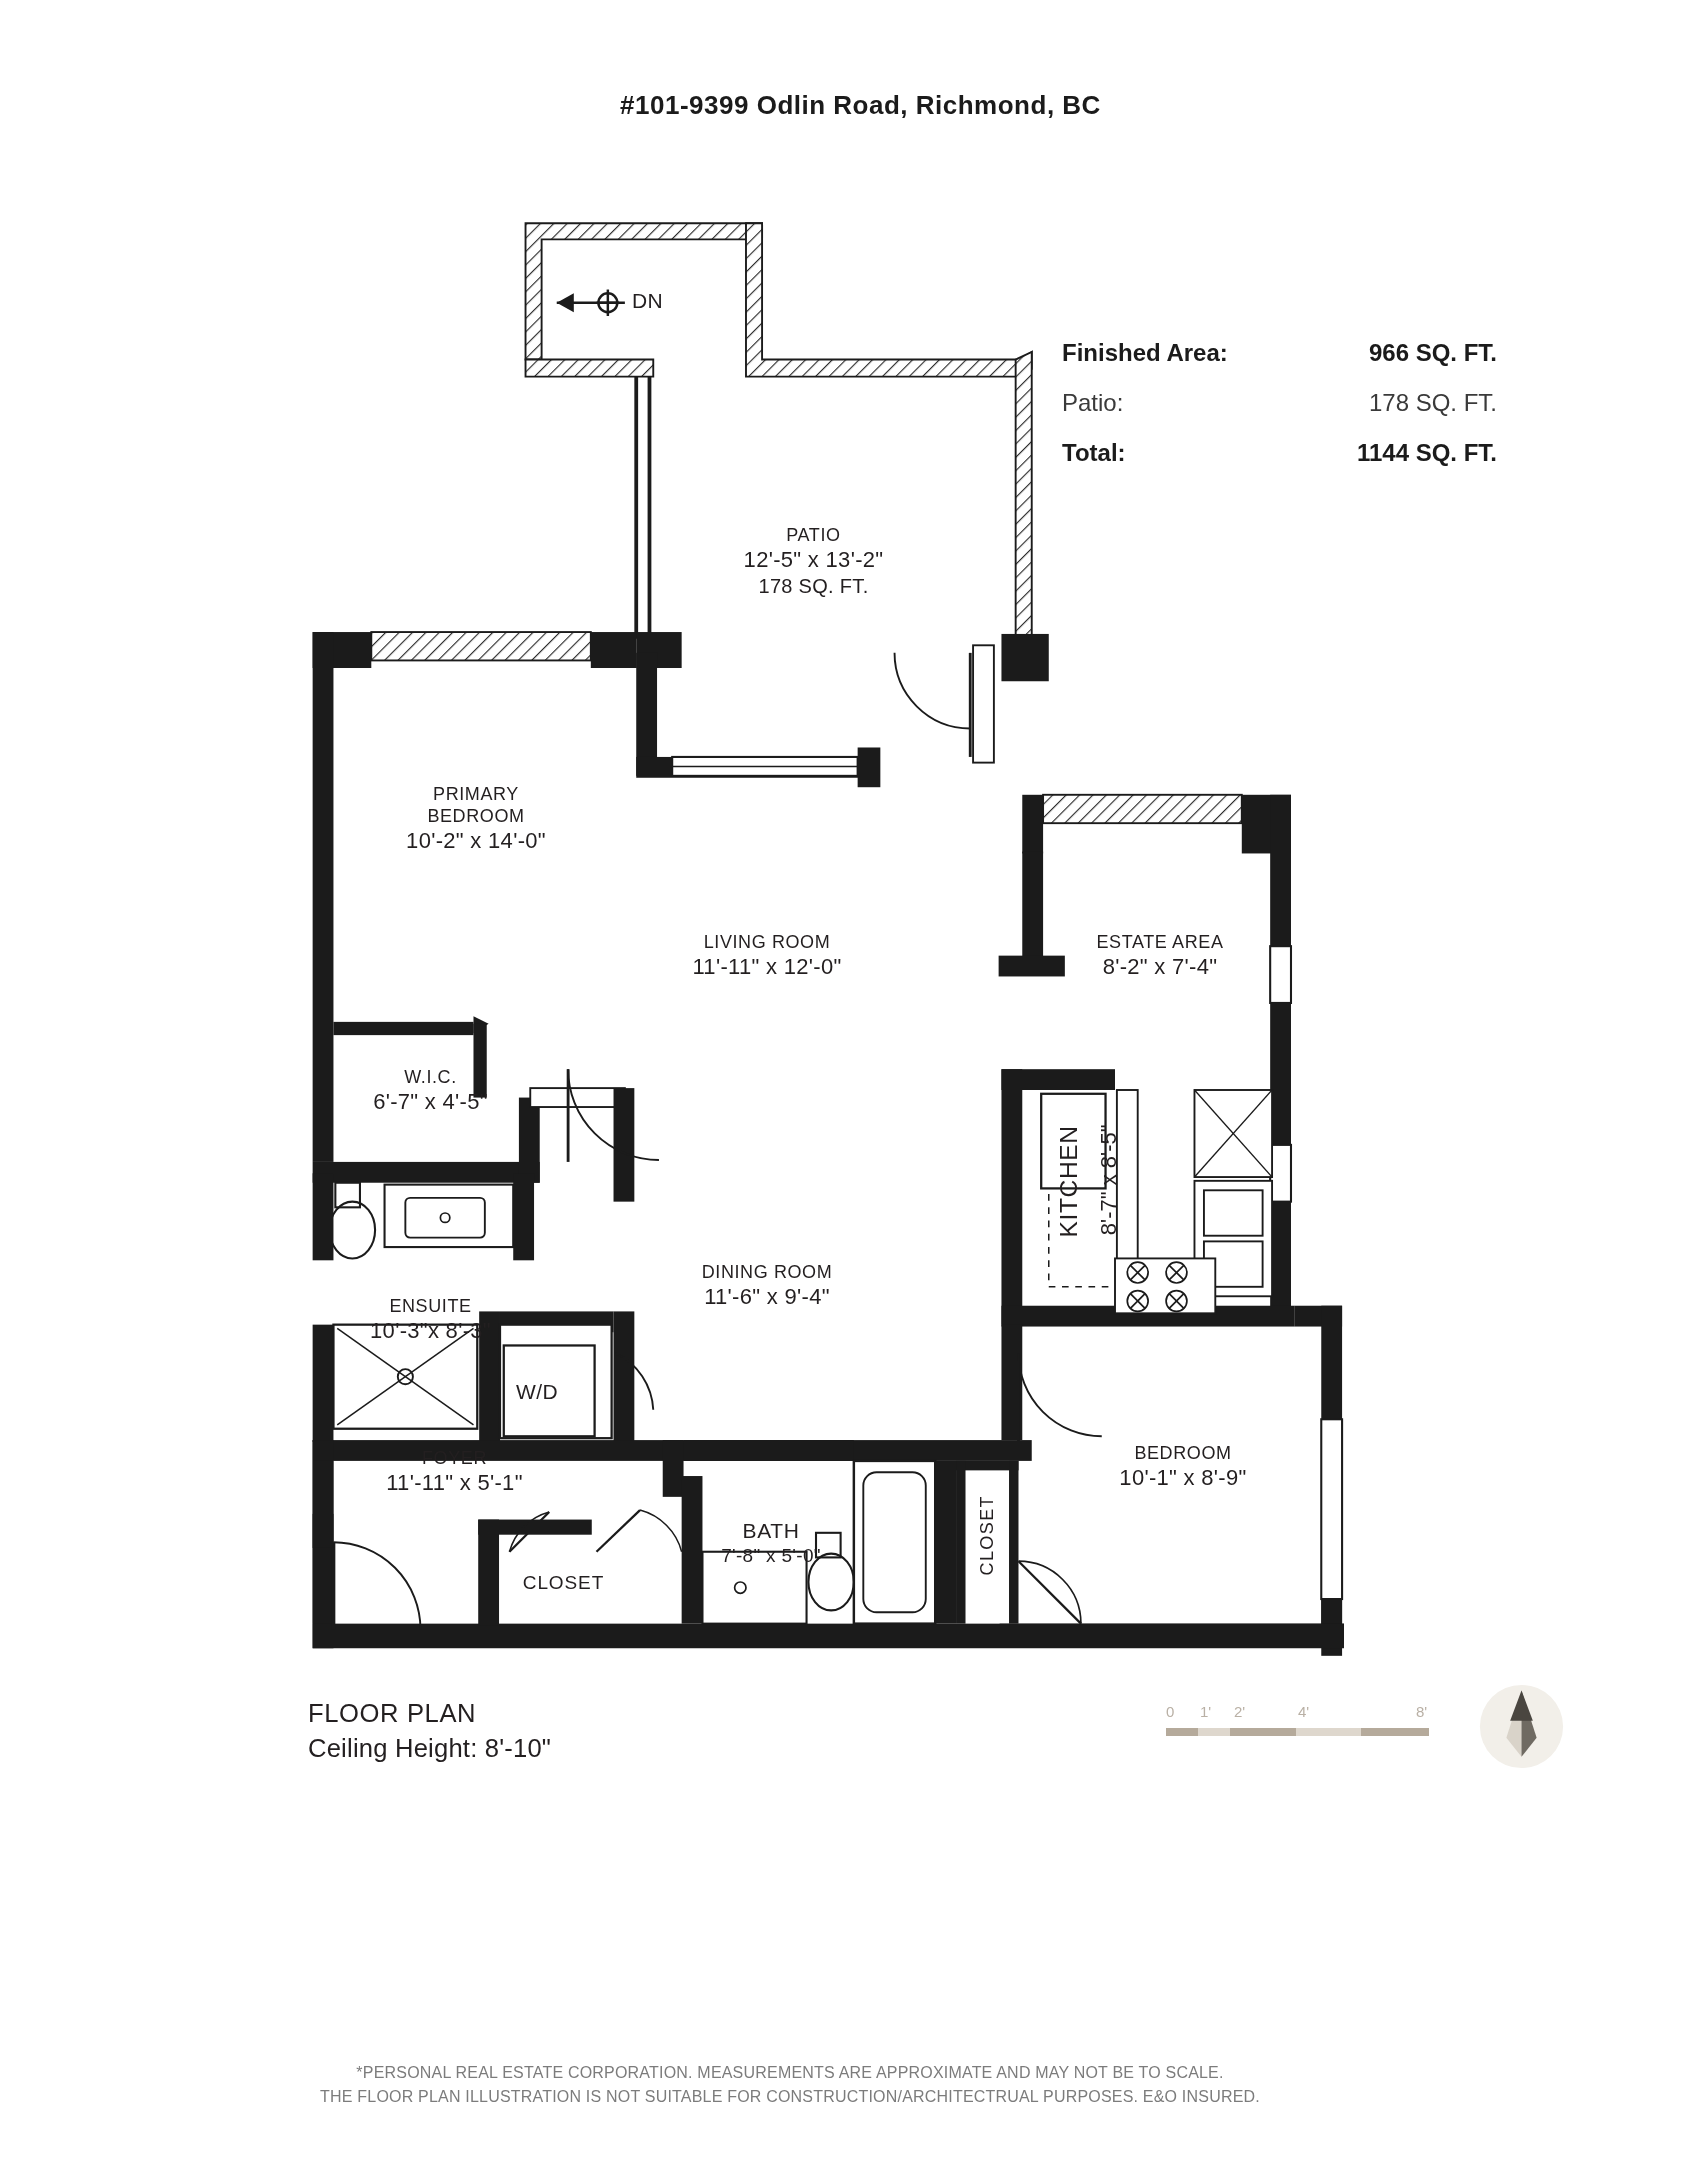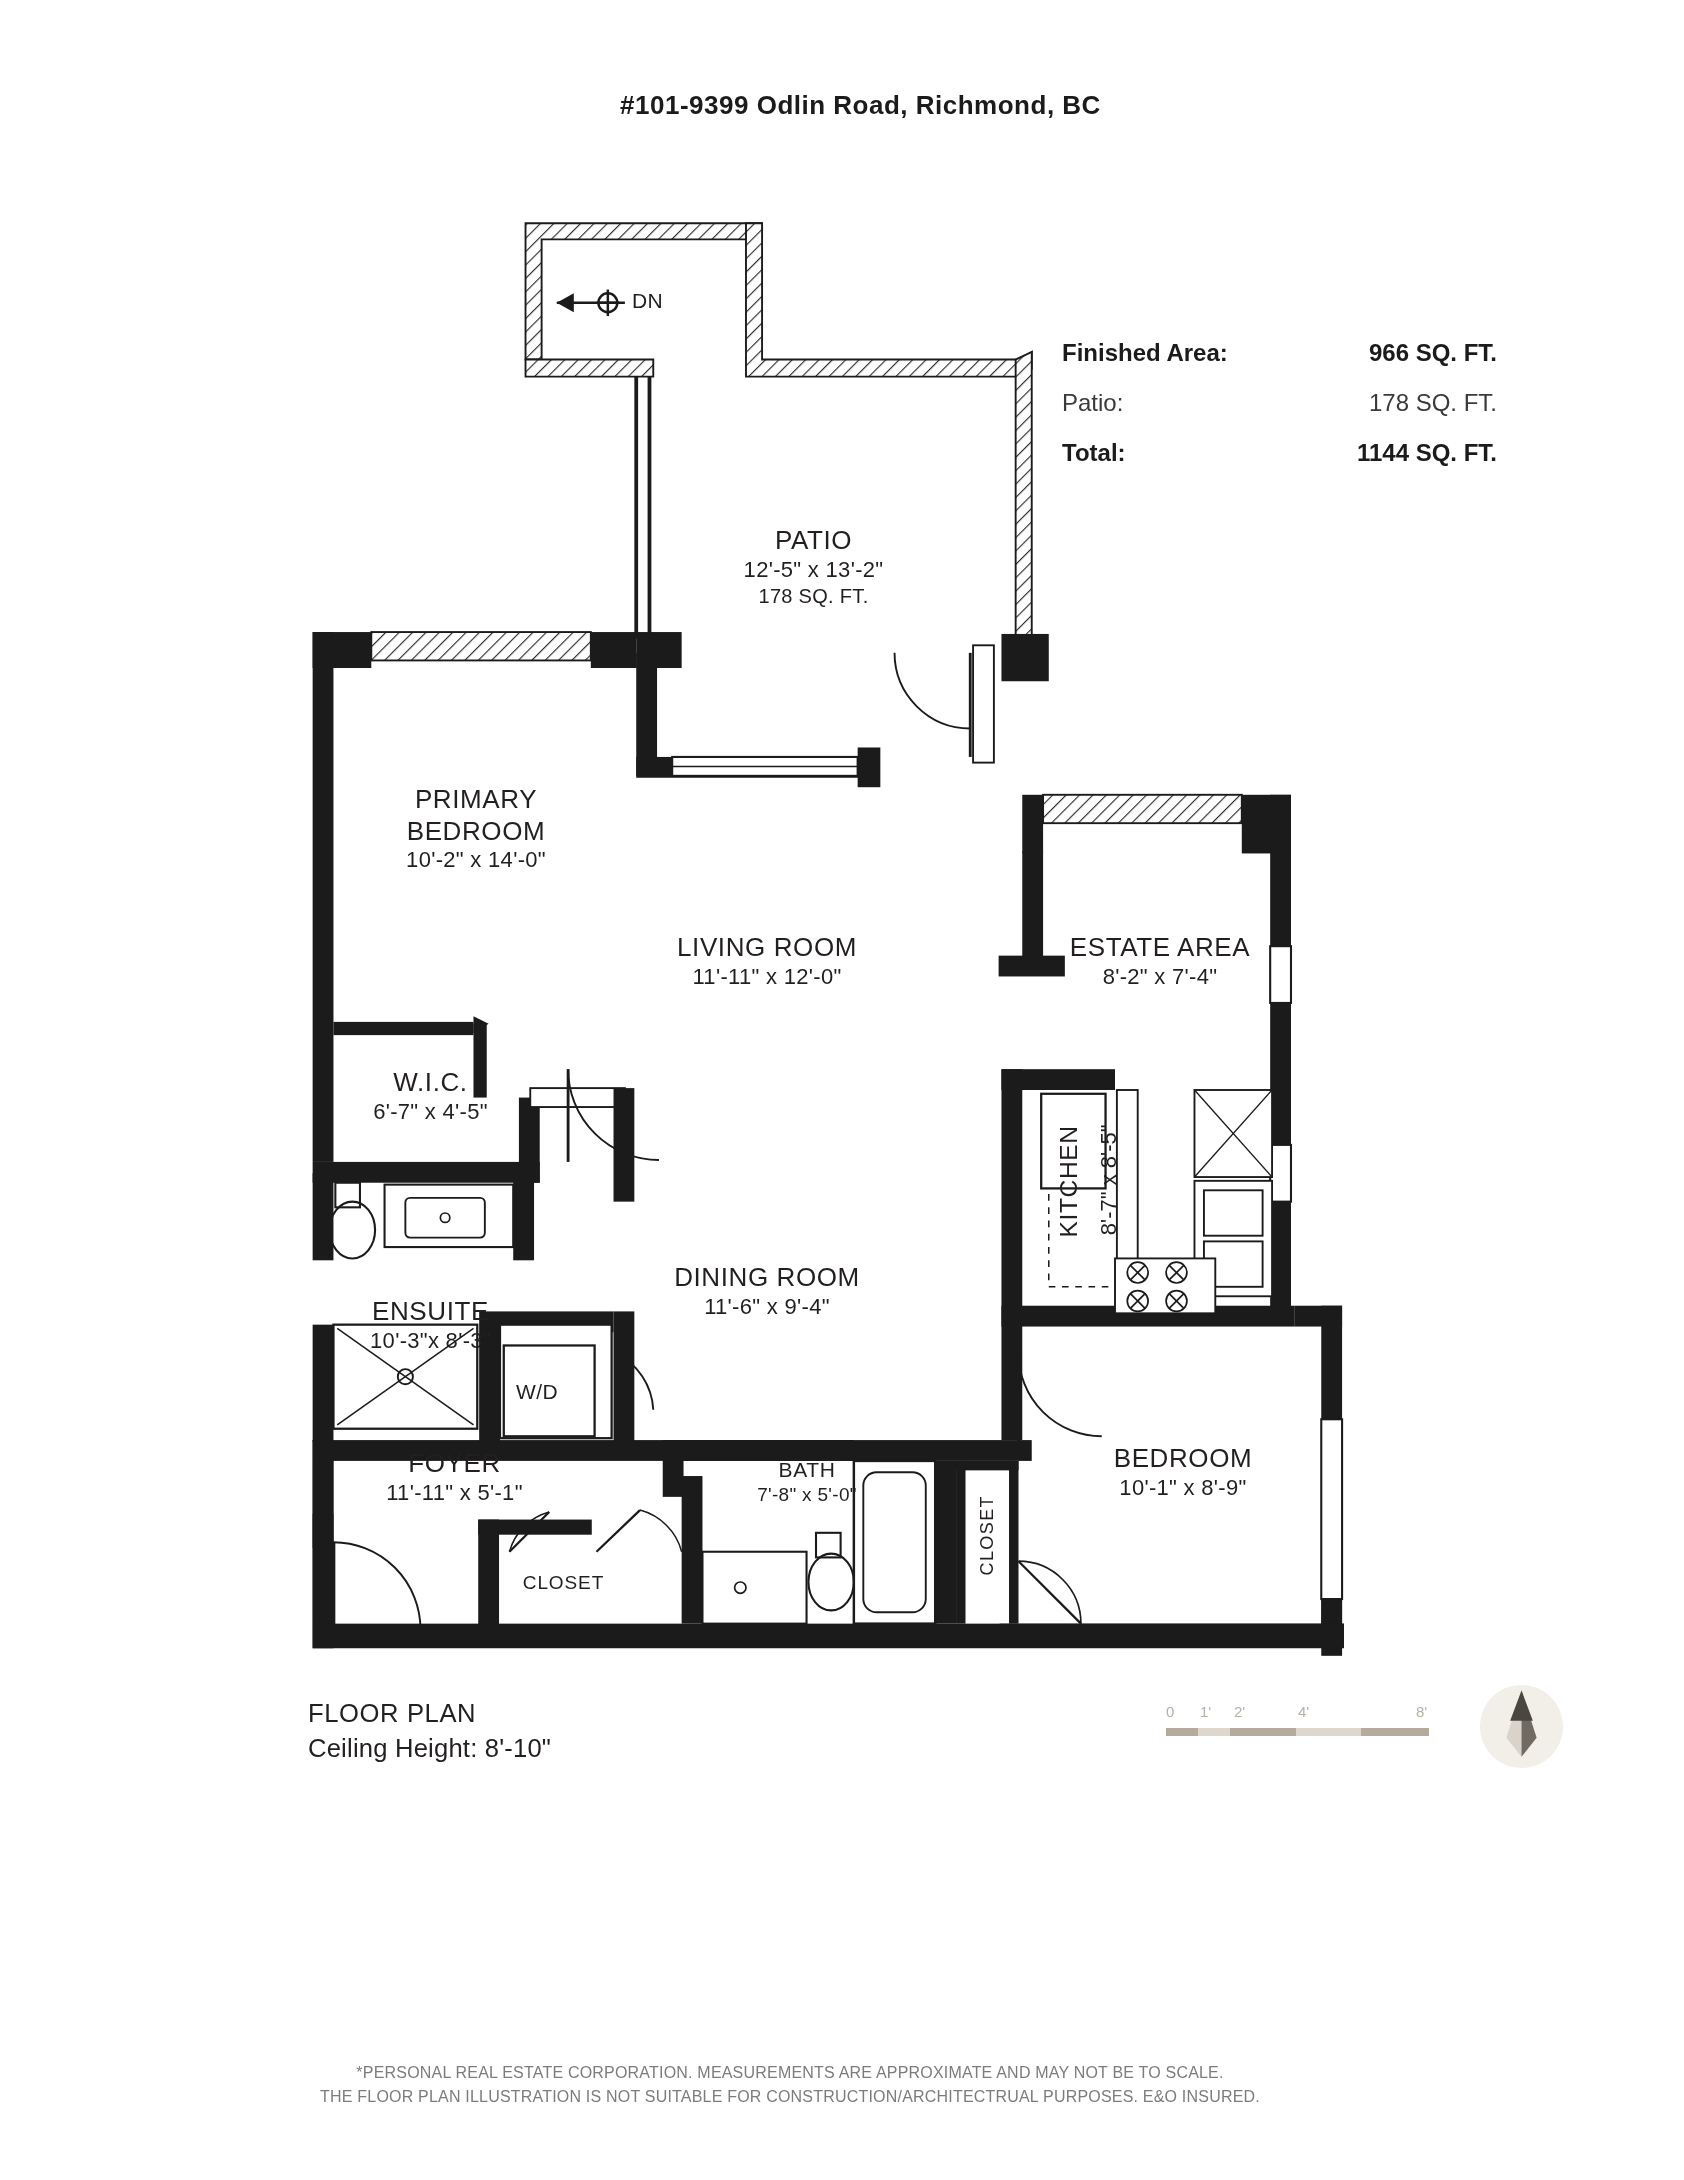--- a/index.html
+++ b/index.html
@@ -67,21 +67,21 @@
 
   
   .room-label {
     position: absolute;
     text-align: center;
     line-height: 1.22;
     color: #231f20;
     white-space: nowrap;
   }
   .room-label .name {
-    font-size: 26px;
+    font-size: 18px;
     letter-spacing: 0.6px;
   }
   .room-label .dim {
     font-size: 22px;
     letter-spacing: 0.3px;
   }
   .room-label .sqft {
     font-size: 20px;
     letter-spacing: 0.3px;
   }
@@ -405,21 +405,21 @@
     <div class="dim">11'-6" x 9'-4"</div>
   </div>
 
   <div class="plain-label" style="left:516px; top:1380px;">W/D</div>
 
   <div class="room-label" style="left:322px; top:1448px; width:265px;">
     <div class="name">FOYER</div>
     <div class="dim">11'-11"  x 5'-1"</div>
   </div>
 
-  <div class="room-label small" style="left:662px; top:1457px; width:218px;margin-left:36px;">
+  <div class="room-label small" style="left:662px; top:1518px; width:218px;">
     <div class="name">BATH</div>
     <div class="dim">7'-8" x 5'-0"</div>
   </div>
 
   <div class="room-label" style="left:1041px; top:1443px; width:284px;">
     <div class="name">BEDROOM</div>
     <div class="dim">10'-1" x 8'-9"</div>
   </div>
 
   <div class="room-label tiny" style="left:483px; top:1571px; width:161px;">

